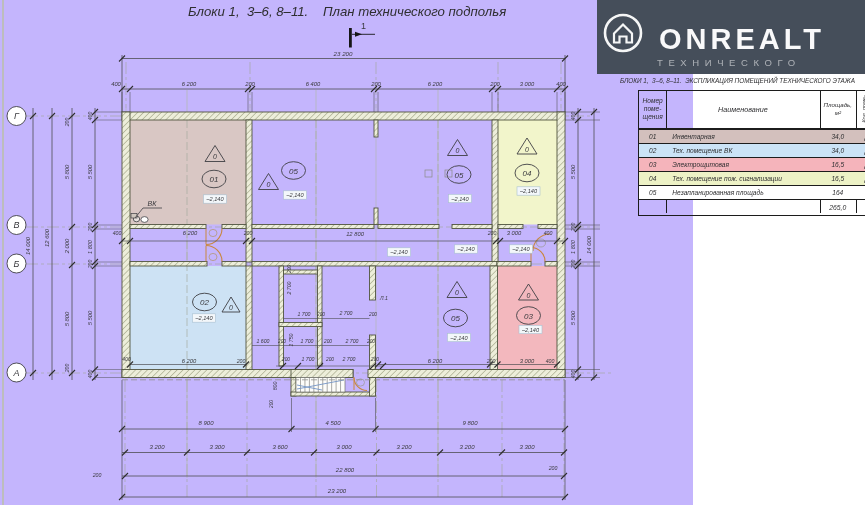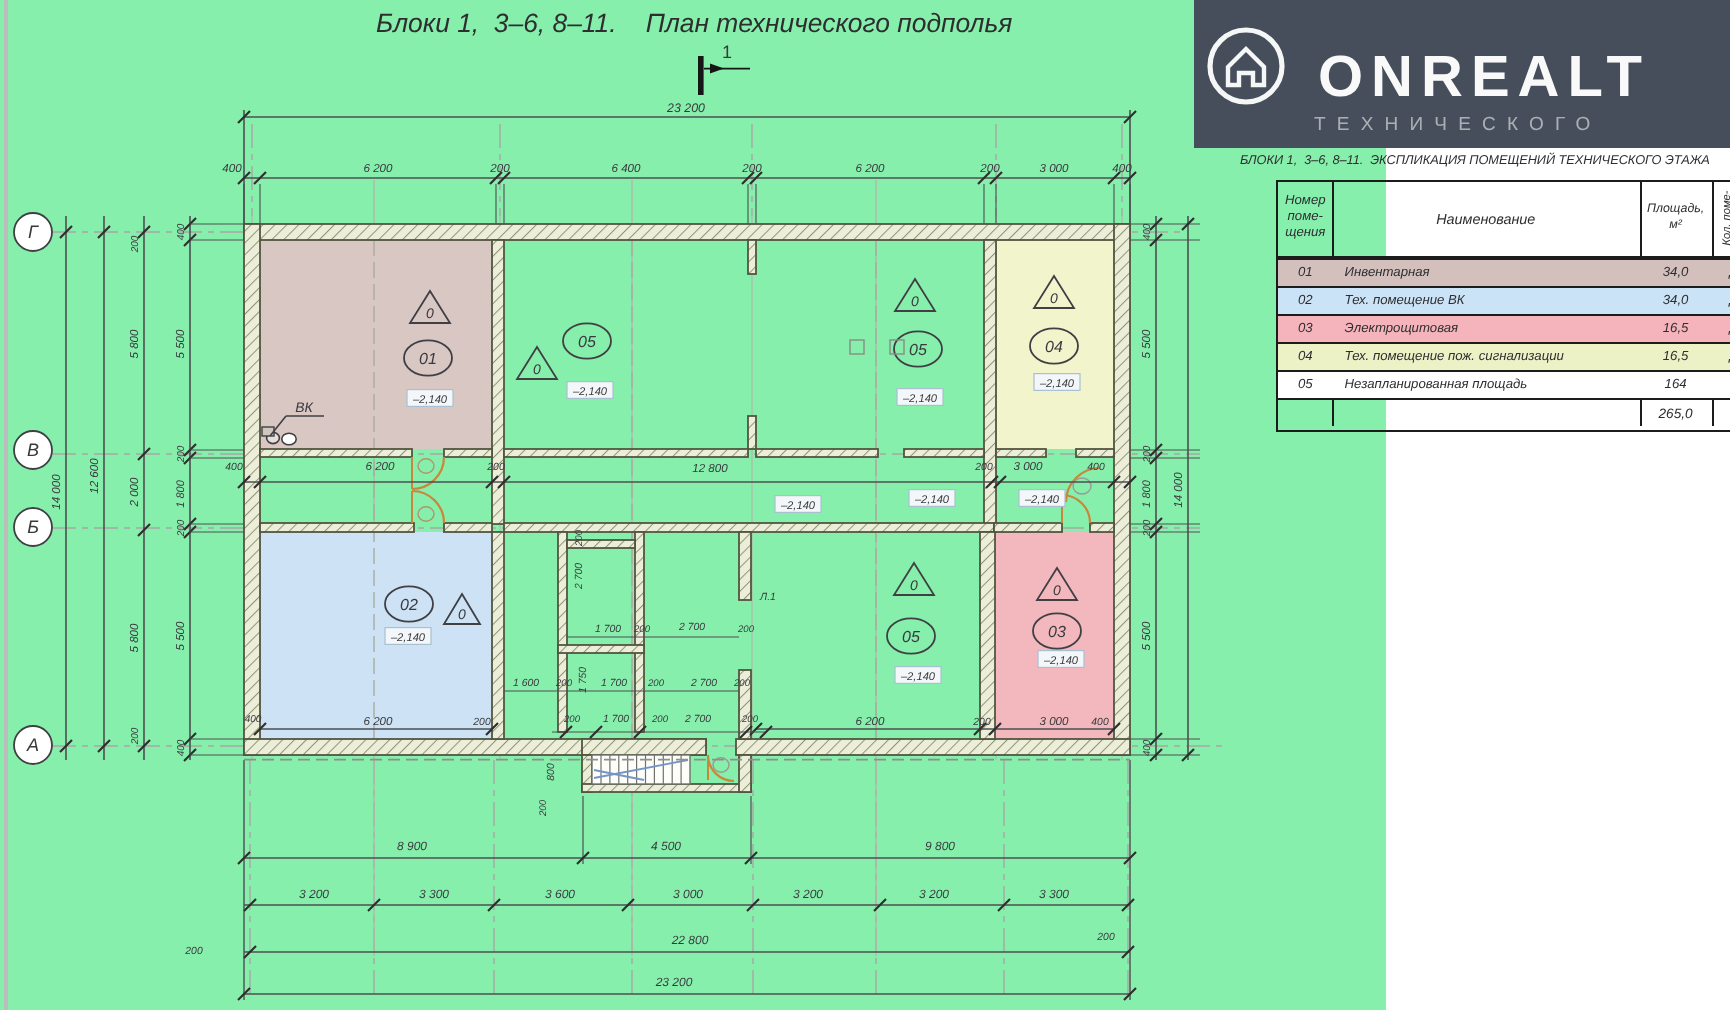--- a/index.html
+++ b/index.html
@@ -1,20 +1,20 @@
 <!DOCTYPE html>
 <html><head><meta charset="utf-8">
 <style>
 html,body{margin:0;padding:0;background:#fff;width:865px;height:505px;overflow:hidden;}
 *{box-sizing:border-box;}
 body{font-family:"Liberation Sans",sans-serif;}
 .abs{position:absolute;}
 </style></head>
 <body>
-<div class="abs" style="left:0;top:0;width:693px;height:505px;background:#86efac;">
+<div class="abs" style="left:0;top:0;width:693px;height:505px;background:#c4b5fd;">
 
 <div class="abs" style="left:2px;top:0;width:1.5px;height:505px;background:#bdbdbd;"></div>
 
 <div class="abs" style="left:188px;top:4px;width:330px;height:16px;font-style:italic;font-size:13.2px;color:#2e2e30;white-space:pre;">Блоки 1,  3–6, 8–11.    План технического подполья</div>
 
 <div class="abs" style="left:597px;top:0;width:268px;height:74px;background:#454e5a;">
 
 <svg class="abs" style="left:4px;top:11px;" width="46" height="46" viewBox="0 0 46 46">
 <circle cx="22" cy="22" r="18" fill="none" stroke="#ffffff" stroke-width="2.6" opacity="0.95"></circle>
 <path d="M13,22.5 L22,13.5 L31,22.5 L31,31.5 L25.5,31.5 L25.5,25.5 L18.5,25.5 L18.5,31.5 L13,31.5 Z" fill="none" stroke="#ffffff" stroke-width="2.2" opacity="0.95"></path>

